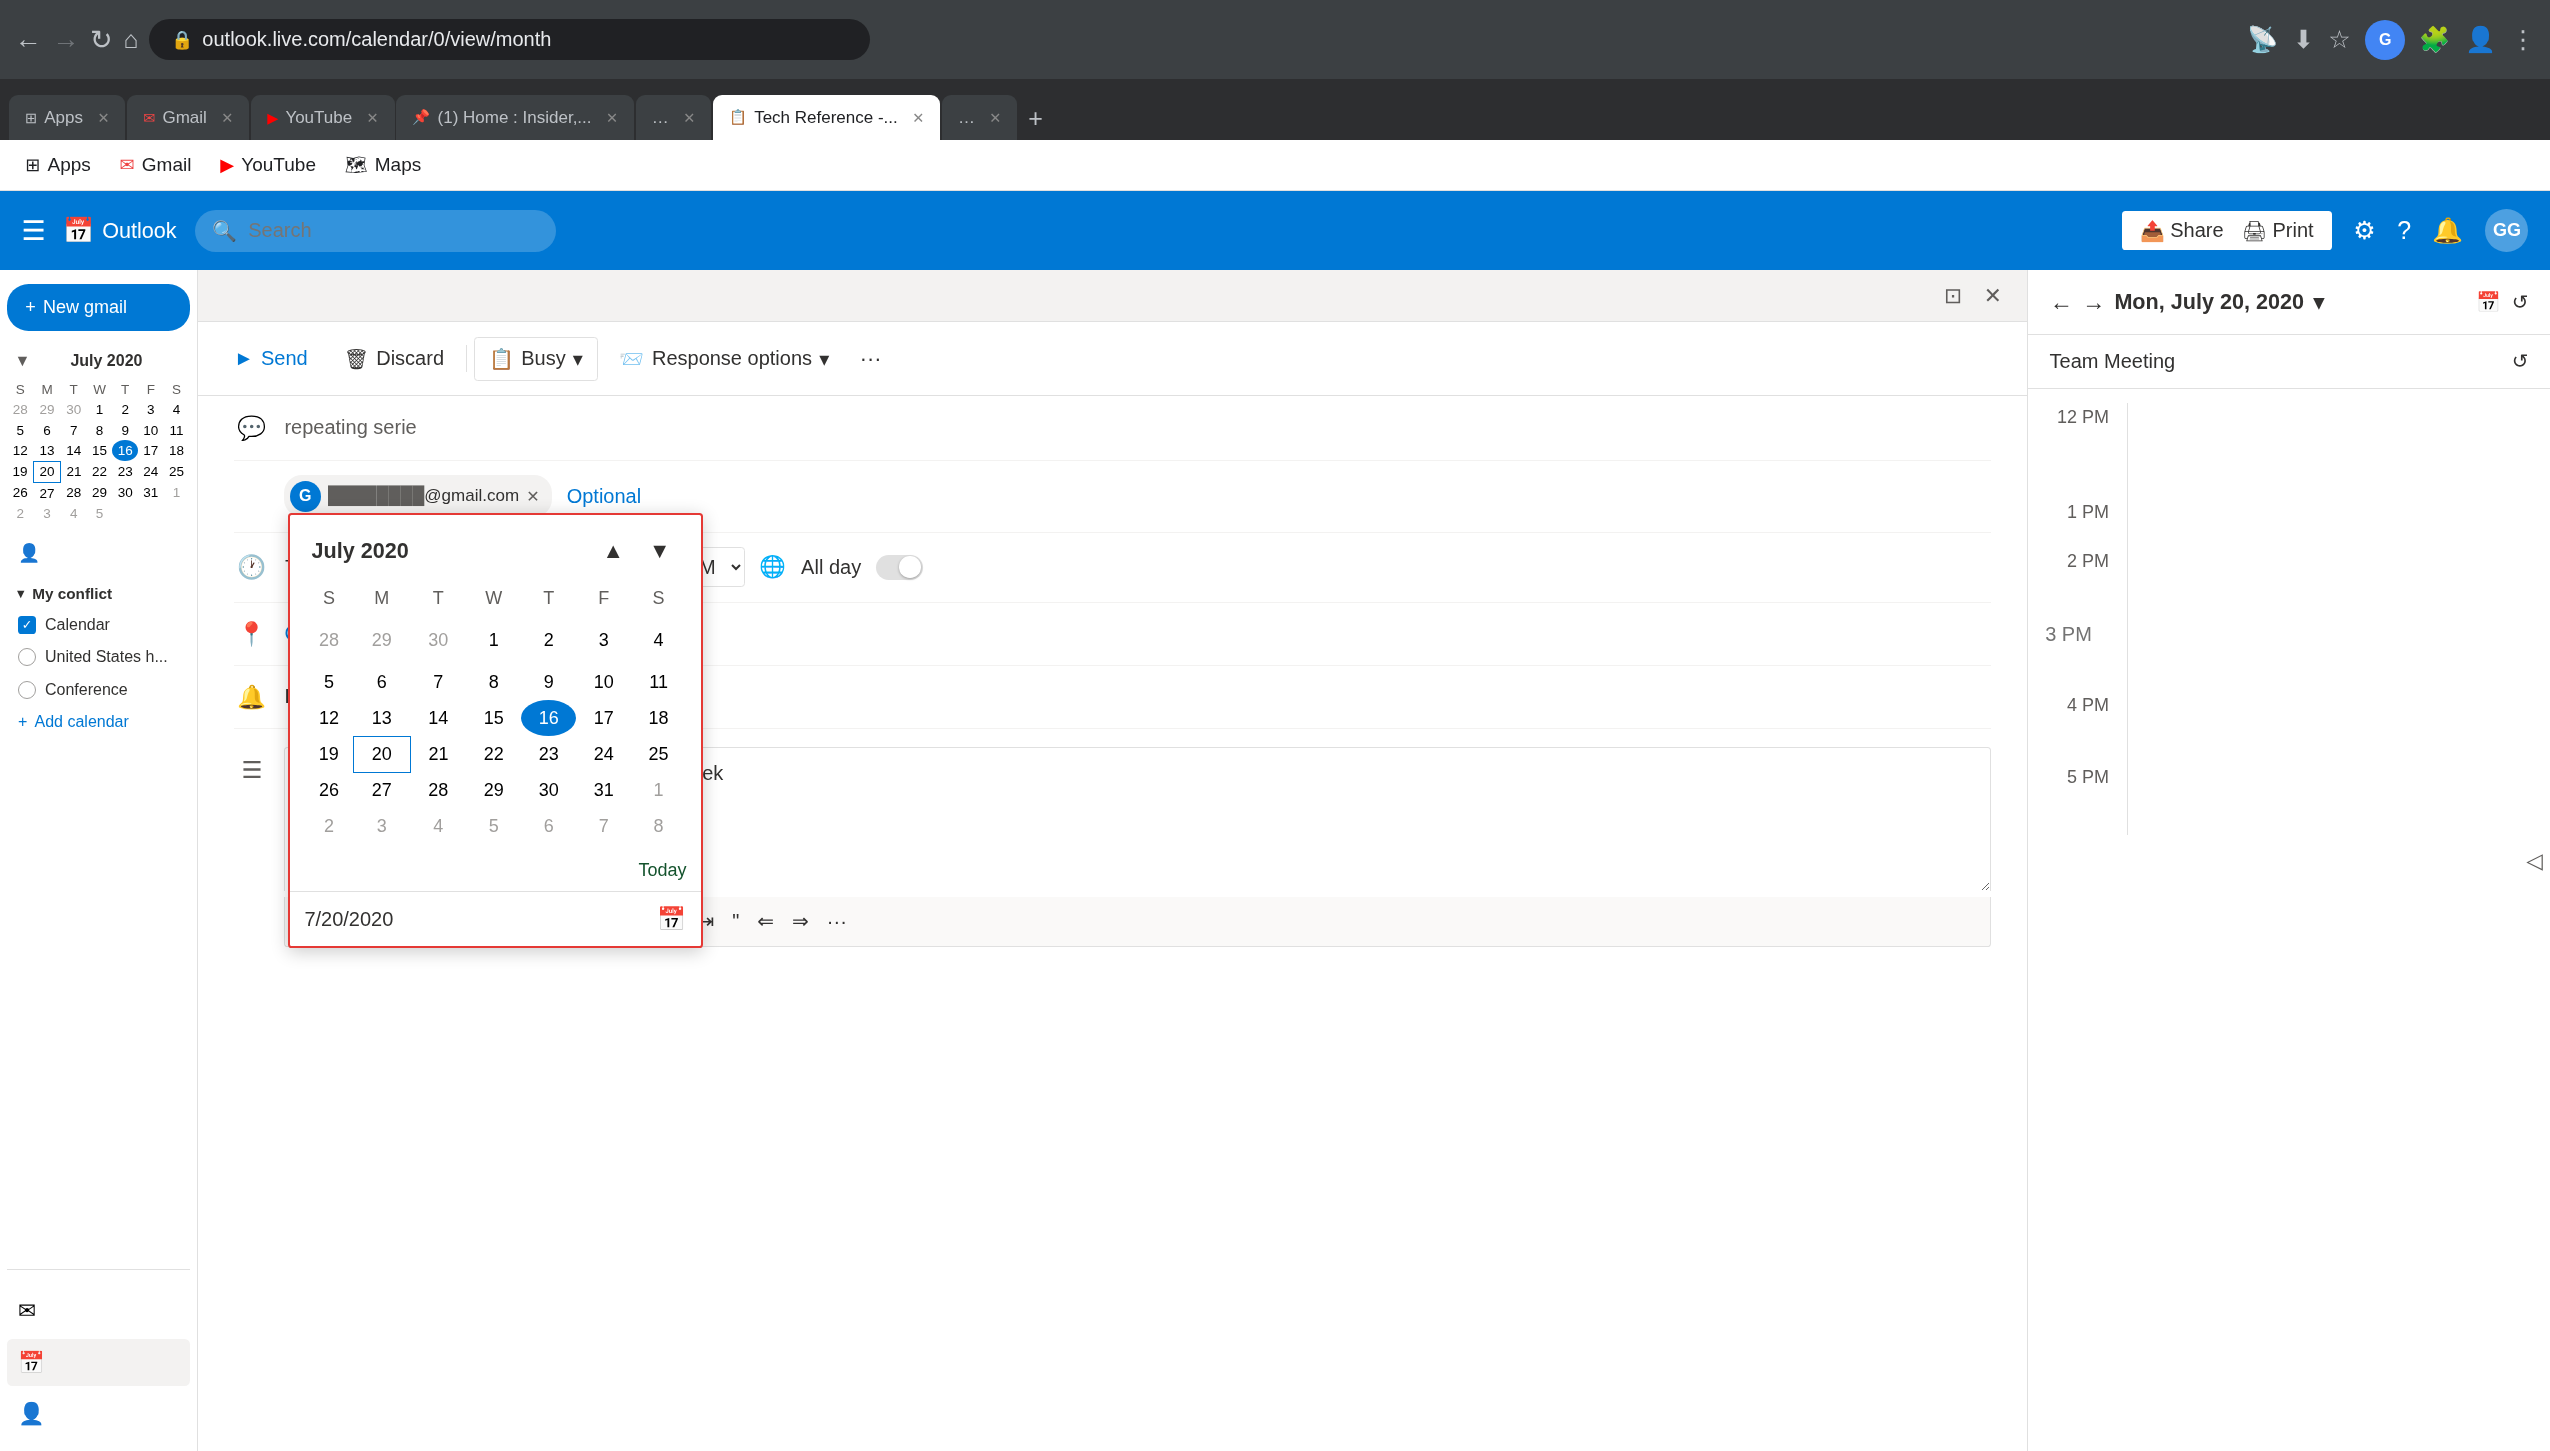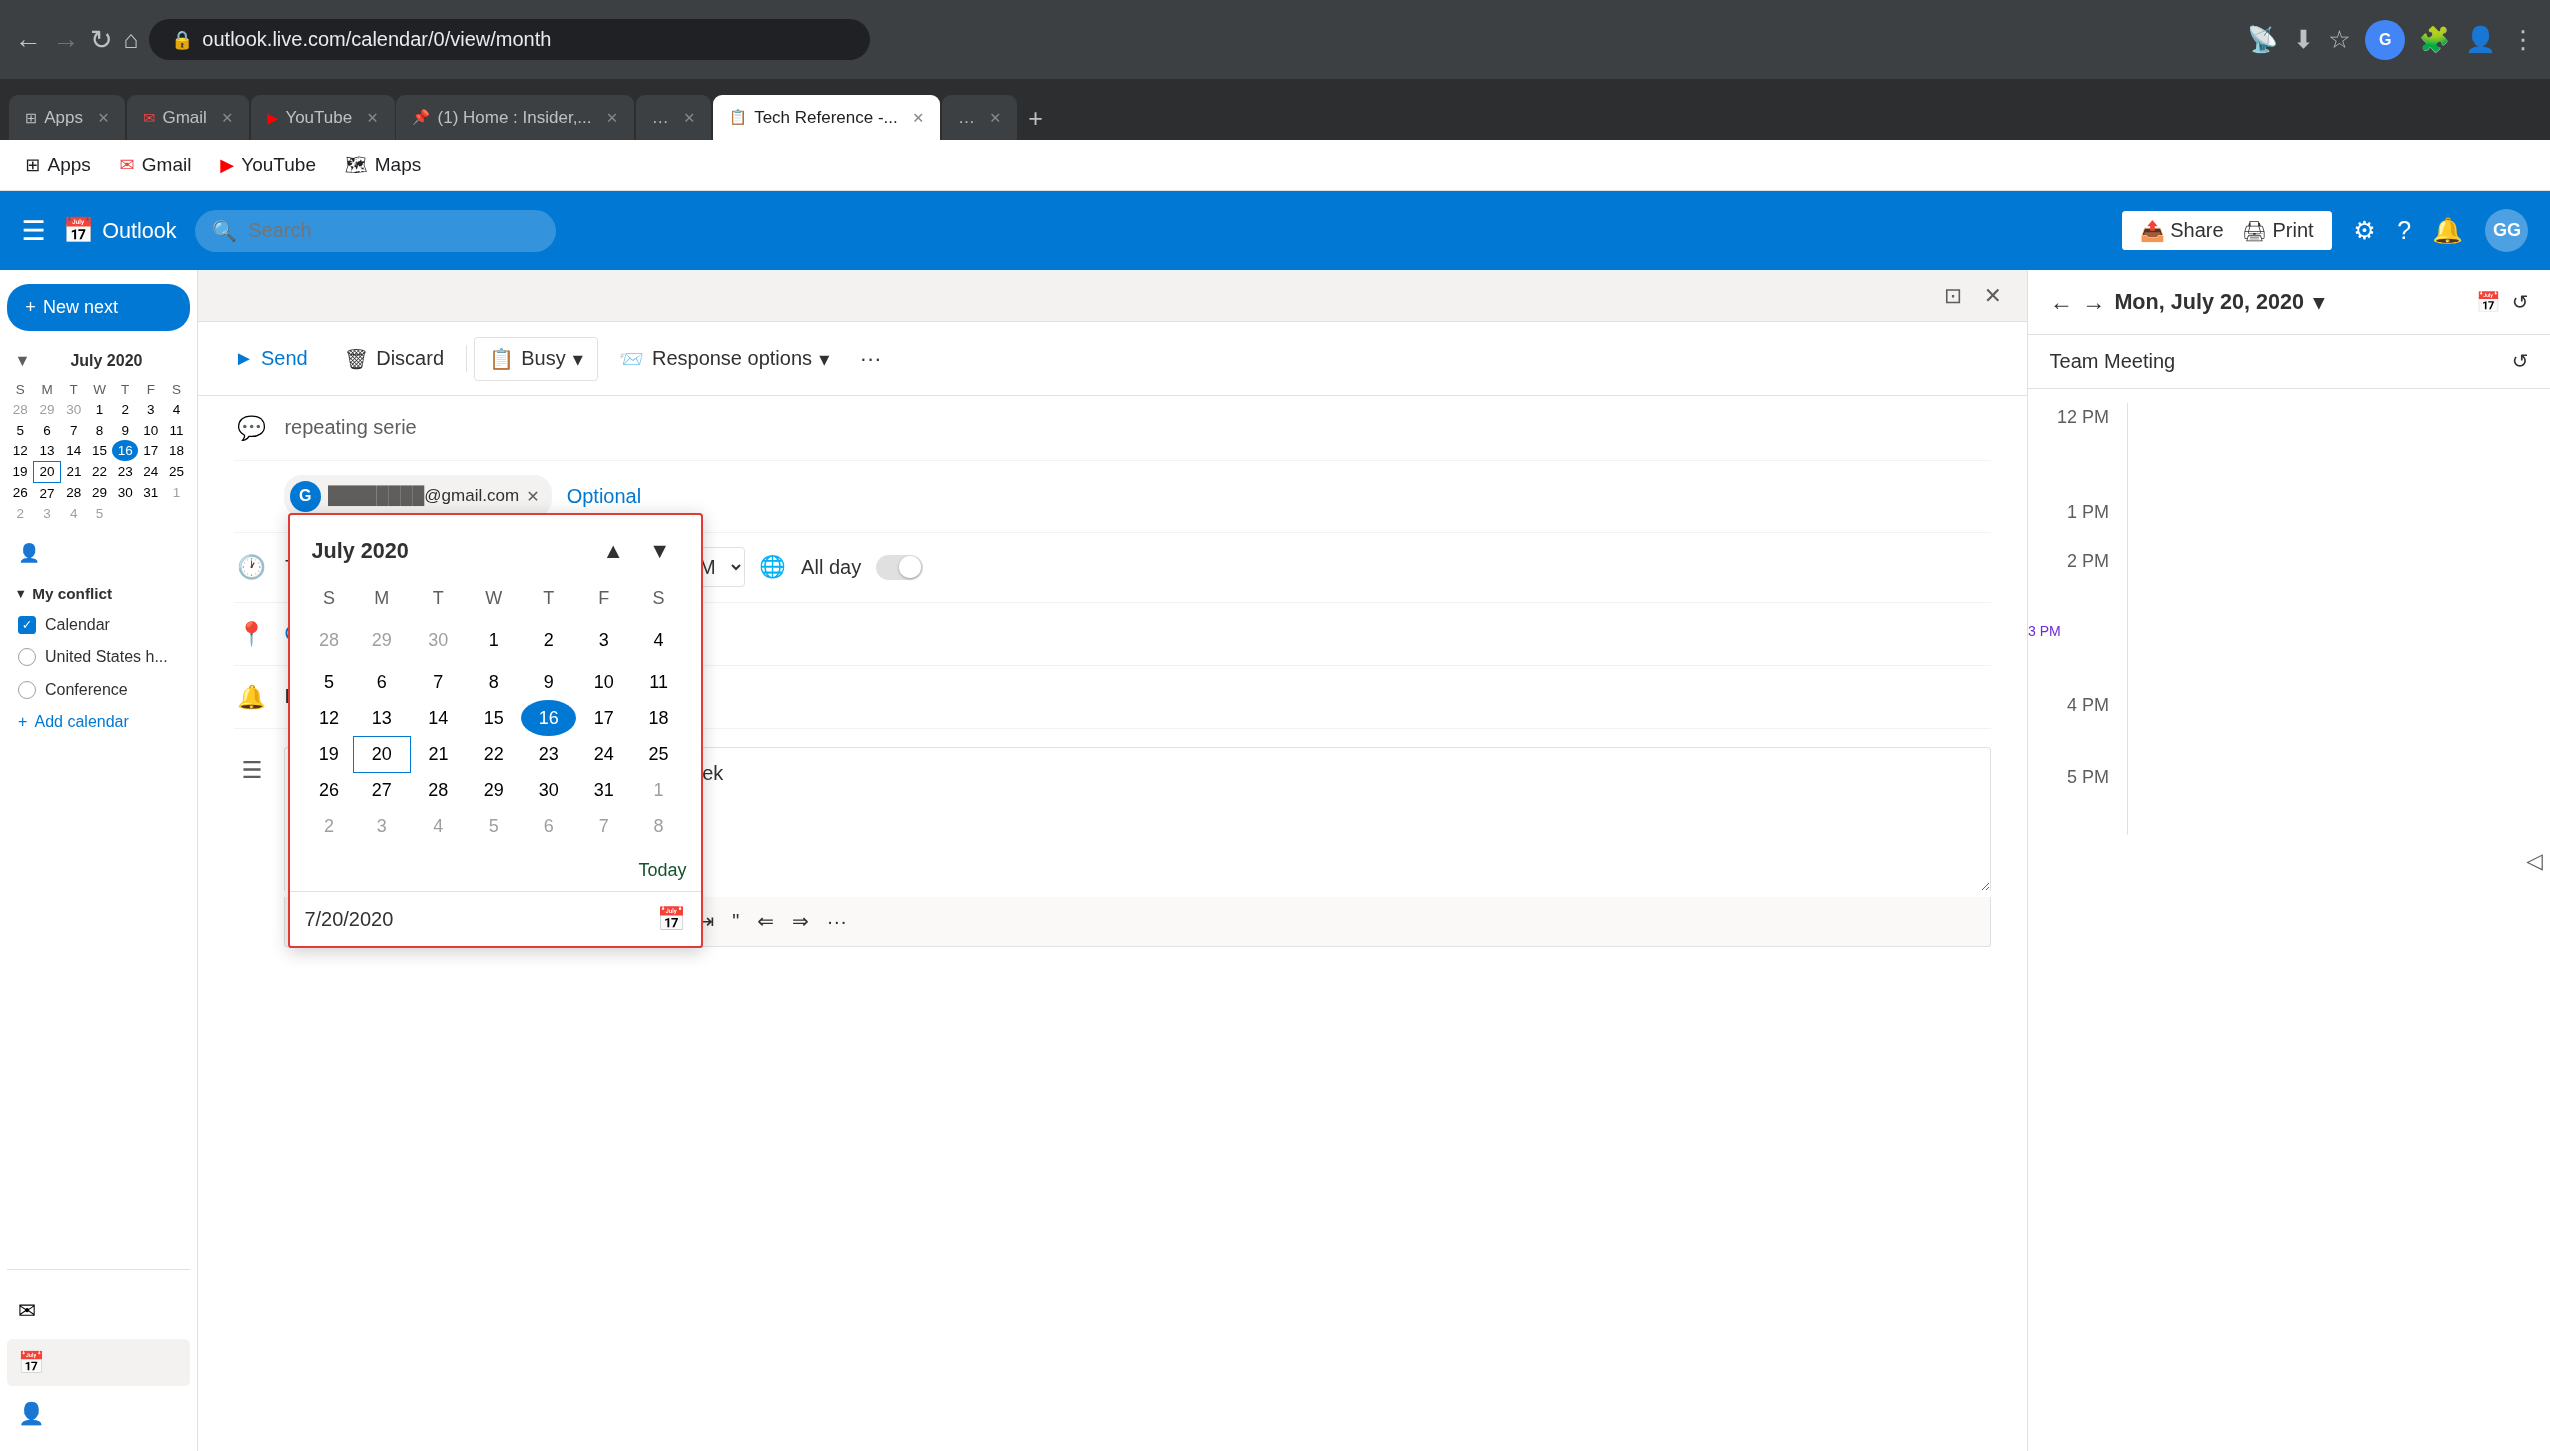--- a/index.html
+++ b/index.html
@@ -114,21 +114,21 @@
         <span>GG</span>
       </div>
     </div>
   </div>
 
   <div style="position:absolute;top:79px;left:0;right:0;bottom:0;display:flex;">
 
     <div style="width:198px;background:#fff;border-right:0.9px solid #e0e0e0;display:flex;flex-direction:column;padding:14.4px 7.2px;overflow-y:auto;">
       <button style="background:#0078d4;color:#fff;border:none;border-radius:21.6px;padding:12.6px 18px;font-size:18px;cursor:pointer;margin-bottom:18px;display:flex;align-items:center;gap:7.2px;white-space:nowrap;">
         <span>+</span>
-        <span>New next</span>
+        <span>New gmail</span>
       </button>
 
       <div style="display:flex;align-items:center;justify-content:space-between;padding:3.6px 7.2px;margin-bottom:5.4px;">
         <span style="font-size:16px;cursor:pointer;color:#605e5c;">▼</span>
         <span style="font-size:16px;font-weight:600;color:#323130;">July 2020</span>
         <span style="font-size:12.6px;color:#605e5c;cursor:pointer;opacity:0;"></span>
       </div>
 
       <table style="width:100%;border-collapse:collapse;font-size:13.5px;margin-bottom:9px;">
         <thead>
@@ -480,21 +480,21 @@
           <div style="width:99px;text-align:right;padding-right:18px;font-size:18px;color:#605e5c;padding-top:3.6px;flex-shrink:0;">1 PM</div>
           <div style="flex:1;border-left:0.9px solid #e0e0e0;padding-left:14.4px;min-height:72px;"></div>
         </div>
 
         <div style="display:flex;align-items:flex-start;min-height:72px;">
           <div style="width:99px;text-align:right;padding-right:18px;font-size:18px;color:#605e5c;padding-top:3.6px;flex-shrink:0;">2 PM</div>
           <div style="flex:1;border-left:0.9px solid #e0e0e0;padding-left:14.4px;min-height:72px;"></div>
         </div>
 
         <div style="display:flex;align-items:flex-start;min-height:72px;">
-          <div style="width:99px;text-align:left;padding-right:18px;font-size:14px;color:#6d28d9;padding-top:3.6px;flex-shrink:0;">3 PM</div>
+          <div style="width:99px;text-align:center;padding-right:18px;font-size:20px;color:#737373;padding-top:3.6px;flex-shrink:0;">3 PM</div>
           <div style="flex:1;border-left:0.9px solid #e0e0e0;padding-left:14.4px;min-height:72px;"></div>
         </div>
 
         <div style="display:flex;align-items:flex-start;min-height:72px;">
           <div style="width:99px;text-align:right;padding-right:18px;font-size:18px;color:#605e5c;padding-top:3.6px;flex-shrink:0;">4 PM</div>
           <div style="flex:1;border-left:0.9px solid #e0e0e0;padding-left:14.4px;min-height:72px;"></div>
         </div>
 
         <div style="display:flex;align-items:flex-start;min-height:72px;">
           <div style="width:99px;text-align:right;padding-right:18px;font-size:18px;color:#605e5c;padding-top:3.6px;flex-shrink:0;">5 PM</div>

